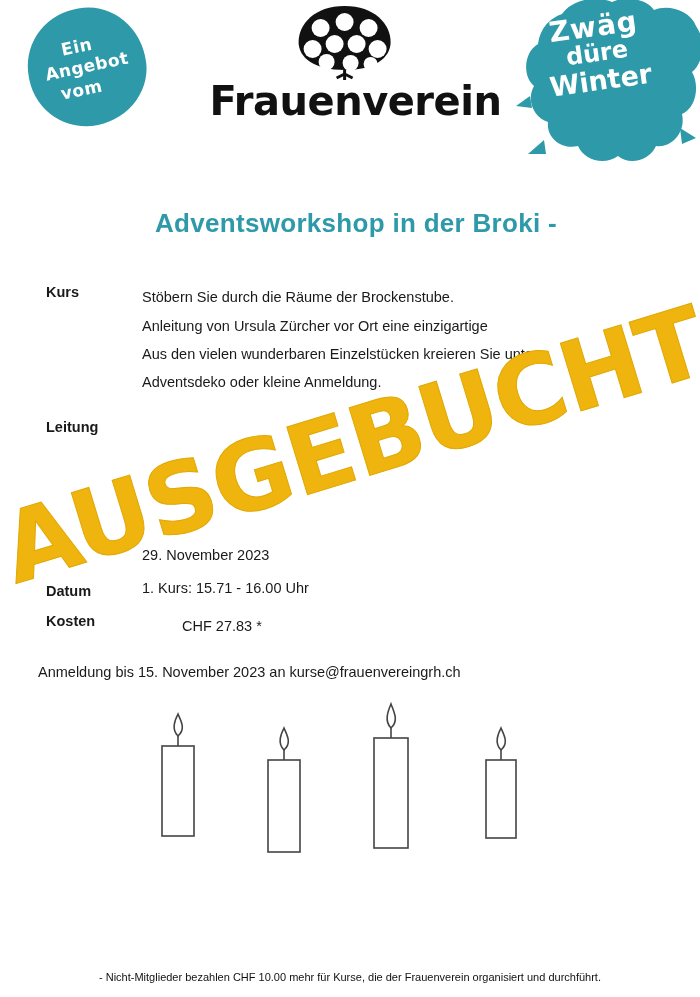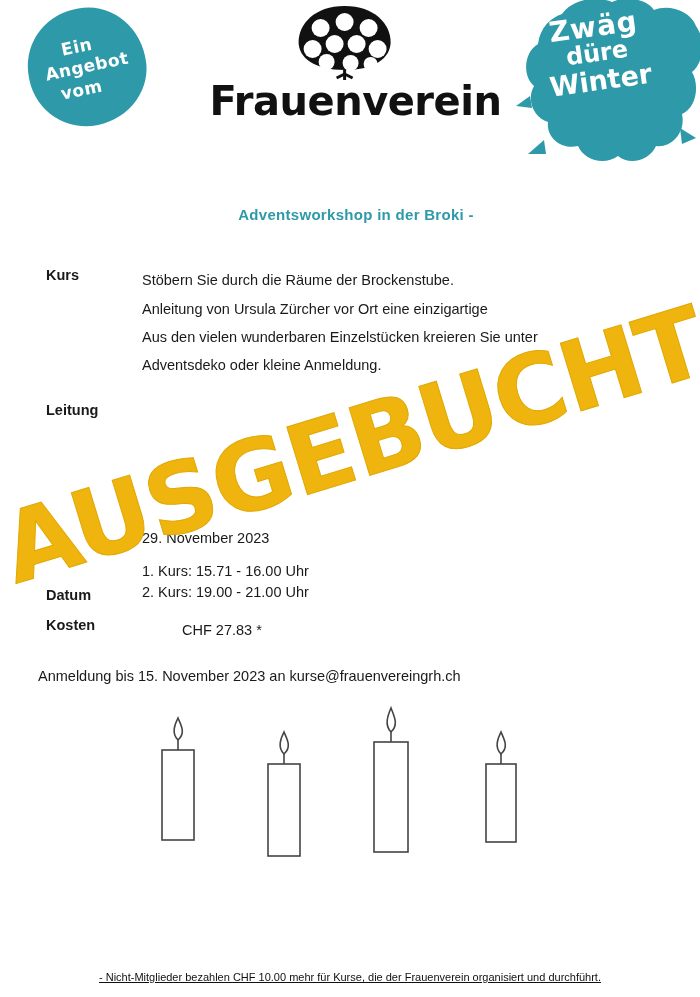--- a/index.html
+++ b/index.html
@@ -99,21 +99,21 @@
   .splash-text div { line-height: 1.05; }
   .sp1 { font-size: 28px; letter-spacing: 1px; }
   .sp2 { font-size: 24px; }
   .sp3 { font-size: 27px; }
 
   
   .title {
     margin: 38px 0 0 0;
     text-align: center;
     color: #2e99a8;
-    font-size: 15px;
+    font-size: 26px;
     font-weight: bold;
     line-height: 1.55;
     letter-spacing: .3px;
     padding-left: 12px;
   }
 
   
   .details {
     margin: 40px 0 0 0;
     padding: 0 30px 0 46px;
@@ -154,21 +154,20 @@
   .candles svg { display: block; margin: 0 auto; }
 
   
   .footnote {
     position: absolute;
     bottom: 14px;
     left: 0; right: 0;
     text-align: center;
     font-size: 11px;
     color: #111;
-    text-decoration: underline;
   }
 
   
   .stamp {
     position: absolute;
     left: -10px;
     top: 390px;
     width: 720px;
     transform: rotate(-17deg);
     pointer-events: none;
@@ -259,21 +258,20 @@
   <div class="row" style="margin-bottom:26px;flex-direction:column;">
     <div class="label">Leitung</div>
   </div>
 
   <div class="row" style="margin-bottom:13px;align-items:flex-end;">
     <div class="label">Datum</div>
     <div class="value">
       <span class="line">29. November 2023</span>
       <div class="spacer-sm"></div>
       <span class="line tight">1. Kurs: 15.71 - 16.00 Uhr</span>
-      <span class="line tight">2. Kurs: 19.00 - 21.00 Uhr</span>
     </div>
   </div>
 
 
   <div class="row" style="margin-bottom:24px;gap:40px;">
     <div class="label">Kosten</div>
     <div class="value">
       <span class="line">CHF 27.83 *</span>
     </div>
   </div>

